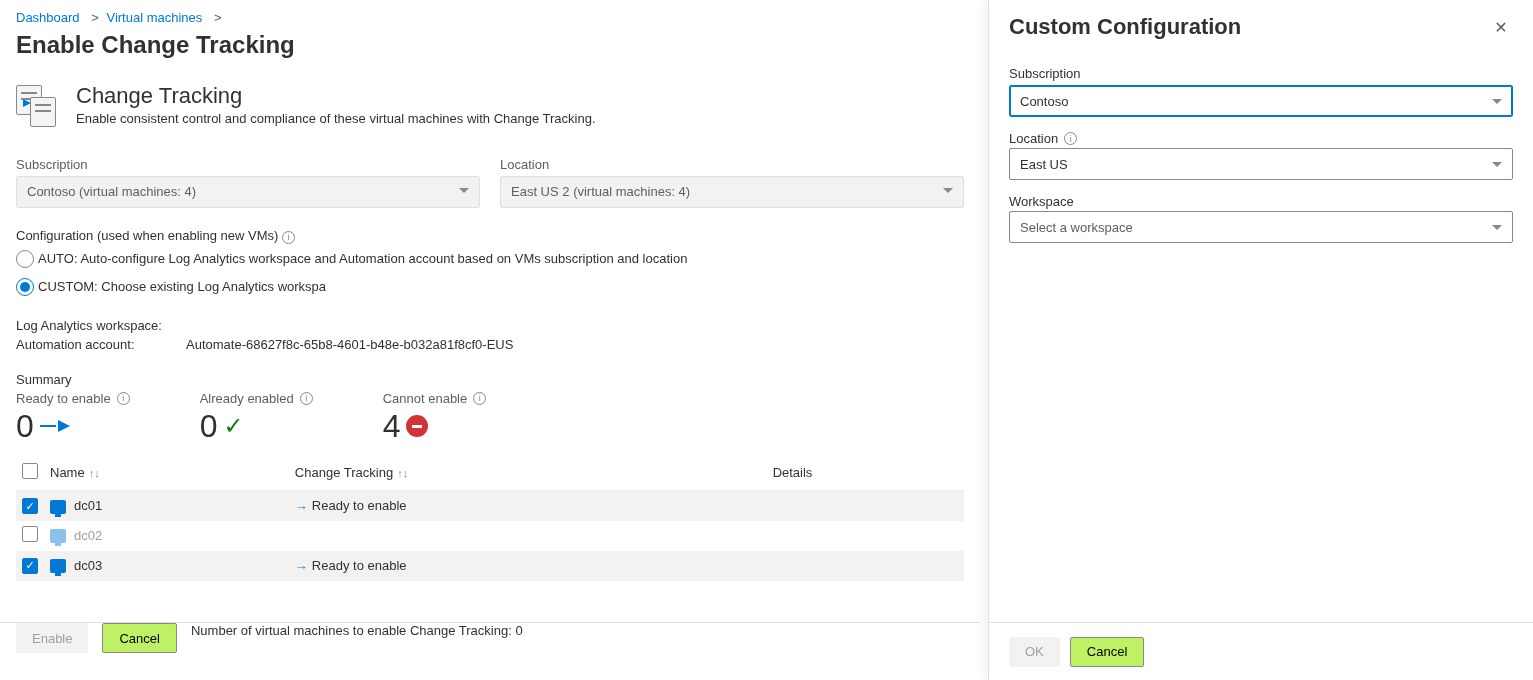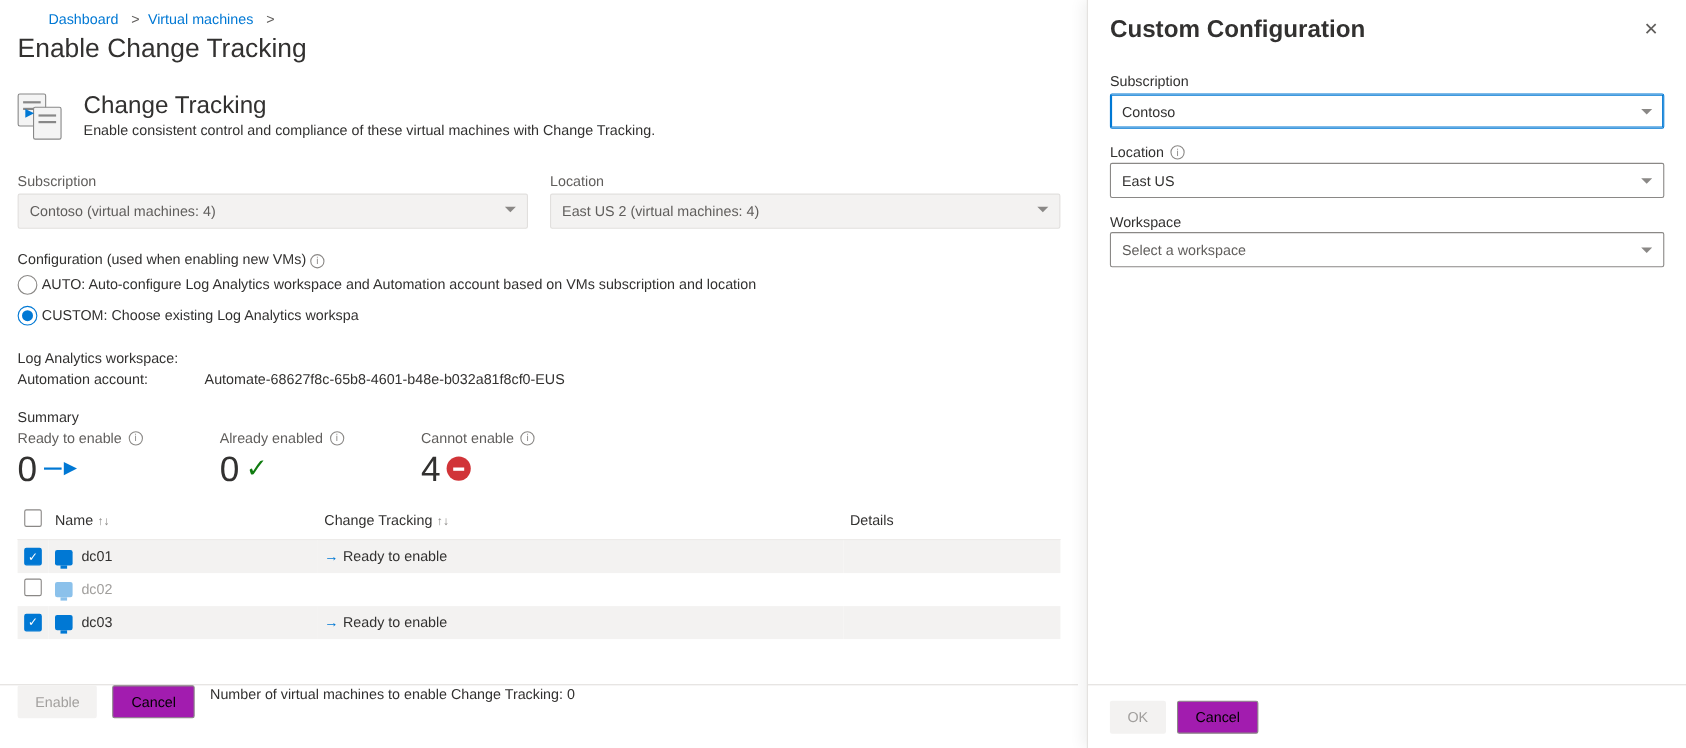--- a/index.html
+++ b/index.html
@@ -1,22 +1,22 @@
 <!DOCTYPE html>
 <html><head>
 <meta charset="utf-8">
 <style>
   * { box-sizing: border-box; margin: 0; padding: 0; }
   body { font-family: "Segoe UI", Arial, sans-serif; font-size: 13px; color: #323130; background: #fff; width: 1533px; height: 680px; overflow: hidden; position: relative; }
   a { color: #0078d4; text-decoration: none; }
   .main { padding: 8px 16px 0 16px; width: 980px; height: 100%; position: relative; }
-  .breadcrumb { font-size: 13px; padding: 2px 0 6px 0; margin-left: 28px; }
+  .breadcrumb { font-size: 13px; padding: 2px 0 6px 0; }
   .breadcrumb a { margin-right: 4px; }
   .breadcrumb .sep { color: #605e5c; margin: 0 4px; }
-  h1.page-title { font-size: 24px; font-weight: 400; margin-bottom: 24px; }
+  h1.page-title { font-size: 24px; font-weight: 700; margin-bottom: 24px; }
   .ct-header { display: flex; align-items: flex-start; margin-bottom: 30px; }
   .ct-icon { width: 42px; height: 42px; position: relative; margin-right: 18px; margin-top: 2px; }
   .ct-icon .doc { position: absolute; width: 26px; height: 30px; border: 1px solid #888; background: #f4f4f4; border-radius: 2px; }
   .ct-icon .doc1 { left: 0; top: 0; }
   .ct-icon .doc2 { left: 14px; top: 12px; }
   .ct-icon .doc::before, .ct-icon .doc::after { content: ""; position: absolute; left: 4px; right: 4px; height: 2px; background: #888; }
   .ct-icon .doc::before { top: 6px; }
   .ct-icon .doc::after { top: 12px; }
   .ct-icon .arrow { position: absolute; left: 7px; top: 14px; width: 0; height: 0; border-top: 4px solid transparent; border-bottom: 4px solid transparent; border-left: 8px solid #0078d4; }
   .ct-title { font-size: 22px; font-weight: 400; margin-bottom: 2px; }
@@ -53,21 +53,21 @@
   .checkbox { width: 16px; height: 16px; border: 1px solid #8a8886; border-radius: 2px; display: inline-flex; align-items: center; justify-content: center; }
   .checkbox.checked { background: #0078d4; border-color: #0078d4; }
   .checkbox.checked::after { content: "✓"; color: #fff; font-size: 11px; }
   .vm-icon { width: 16px; height: 14px; background: #0078d4; display: inline-block; border-radius: 2px; position: relative; vertical-align: middle; margin-right: 8px; }
   .vm-icon::after { content:""; position:absolute; bottom:-3px; left:5px; width:6px; height:3px; background:#0078d4; }
   .vm-disabled .vm-icon { opacity: .45; }
   .vm-disabled { color: #a19f9d; }
   .sort-icon { color: #8a8886; font-size: 11px; margin-left: 4px; }
   .cell-arrow { color: #0078d4; margin-right: 4px; }
   .footer { position: absolute; left: 0; right: 0; bottom: 0; height: 58px; border-top: 1px solid #e1dfdd; display: flex; align-items: flex-start; padding: 0 16px; gap: 14px; background: #fff; }
-  .btn { height: 30px; padding: 0 16px; border: 1px solid #8a8886; background: #a21caf; border-radius: 2px; font-size: 13px; cursor: pointer; }
+  .btn { height: 30px; padding: 0 16px; border: 1px solid #8a8886; background: #bef264; border-radius: 2px; font-size: 13px; cursor: pointer; }
   .btn.disabled { background: #f3f2f1; color: #a19f9d; border: none; cursor: default; }
   .footer .status { font-size: 13px; color: #323130; }
   
   .panel { position: absolute; top: 0; right: 0; width: 545px; height: 100%; background: #fff; border-left: 1px solid #e1dfdd; box-shadow: -4px 0 12px rgba(0,0,0,.06); display: flex; flex-direction: column; }
   .panel-header { display: flex; justify-content: space-between; align-items: center; padding: 14px 20px 10px 20px; }
   .panel-title { font-size: 22px; font-weight: 600; }
   .close { width: 24px; height:24px; display:flex; align-items:center; justify-content:center; cursor:pointer; color:#605e5c; font-size:16px; }
   .panel-body { padding: 16px 20px; flex: 1; }
   .panel-label { font-size: 13px; color: #323130; margin-bottom: 2px; margin-top: 14px; display:flex; align-items:center; gap:6px; }
   .panel-label.first { margin-top: 0; }

